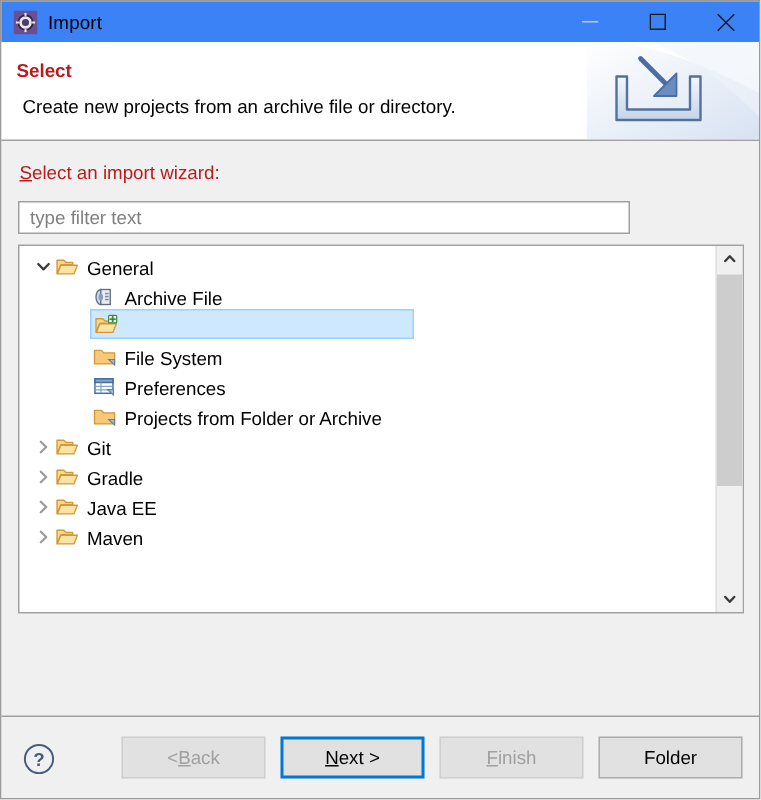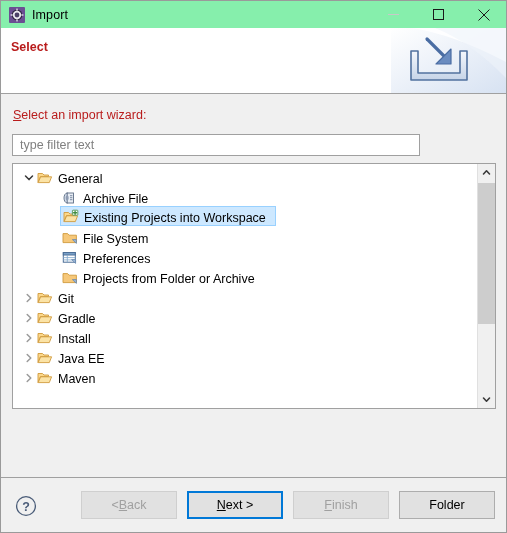--- a/index.html
+++ b/index.html
@@ -25,21 +25,21 @@
     background: #f0f0f0;
     border: 1px solid #9a9a9a;
     box-sizing: border-box;
     display: flex;
     flex-direction: column;
   }
 
   
   .titlebar {
     height: 27px;
-    background: #86efac;
+    background: #3b82f6;
     display: flex;
     align-items: center;
     flex: 0 0 auto;
     position: relative;
   }
   .app-icon {
     width: 16px;
     height: 16px;
     margin-left: 8px;
     margin-right: 7px;
@@ -307,20 +307,21 @@
       <div class="win-btn close">
         <svg width="12" height="12" viewBox="0 0 12 12">
           <path d="M0.5 0.5 L11.5 11.5 M11.5 0.5 L0.5 11.5" stroke="#1a1a1a" stroke-width="1" fill="none"></path>
         </svg>
       </div>
     </div>
   </div>
 
   <div class="header">
     <div class="header-title">Select</div>
+    <div class="header-desc">Create new projects from an archive file or directory.</div>
     <div class="banner">
       <svg width="115" height="65" viewBox="0 0 115 65">
         <defs>
           <linearGradient id="bgGrad" x1="0" y1="0" x2="1" y2="1">
             <stop offset="0%" stop-color="#ffffff"></stop>
             <stop offset="100%" stop-color="#d7e2f2"></stop>
           </linearGradient>
           <linearGradient id="trayGrad" x1="0" y1="0" x2="0" y2="1">
             <stop offset="0%" stop-color="#f4f7fc"></stop>
             <stop offset="100%" stop-color="#c6d4e8"></stop>
@@ -382,21 +383,20 @@
           <span class="ico">
             <svg width="16" height="16" viewBox="0 0 16 16">
               <path d="M1 12.5 L1 3.5 L5.5 3.5 L7 5 L11.5 5 L11.5 6.5 L3.5 6.5 L1 12.5 Z" fill="#fcd88a" stroke="#d09a3c" stroke-width="0.9" stroke-linejoin="round"></path>
               <path d="M3.6 6.8 L14.6 6.8 L12.3 12.6 L1.2 12.6 Z" fill="#fbe3a6" stroke="#d09a3c" stroke-width="0.9" stroke-linejoin="round"></path>
               <g>
                 <rect x="9.4" y="1.2" width="5.4" height="5" rx="0.6" fill="#ffffff" stroke="#3d8b40" stroke-width="0.8"></rect>
                 <path d="M12.1 2.2 L12.1 5.3 M10.6 3.75 L13.6 3.75" stroke="#3d8b40" stroke-width="1.3" stroke-linecap="round"></path>
               </g>
             </svg>
           </span>
-          <span class="lbl">Existing Projects into Workspace</span>
         </div>
 
         <div class="row indent-leaf">
           <span class="ico">
             <svg width="16" height="16" viewBox="0 0 16 16">
               <path d="M1 12.6 L1 3.6 L5.6 3.6 L7.1 5.2 L14.4 5.2 L14.4 12.6 Z" fill="#f6c87a" stroke="#d09a3c" stroke-width="0.9" stroke-linejoin="round"></path>
               <path d="M10.4 9.6 L14.4 9.6 L14.4 13.4 Z" fill="#9db8d8" stroke="#5d7fa8" stroke-width="0.7"></path>
             </svg>
           </span>
           <span class="lbl">File System</span>
@@ -448,34 +448,20 @@
           </span>
           <span class="ico">
             <svg width="16" height="16" viewBox="0 0 16 16">
               <path d="M1 12.5 L1 3.5 L5.5 3.5 L7 5 L11.5 5 L11.5 6.5 L3.5 6.5 L1 12.5 Z" fill="#fcd88a" stroke="#d09a3c" stroke-width="0.9" stroke-linejoin="round"></path>
               <path d="M3.6 6.8 L14.6 6.8 L12.3 12.6 L1.2 12.6 Z" fill="#fbe3a6" stroke="#d09a3c" stroke-width="0.9" stroke-linejoin="round"></path>
             </svg>
           </span>
           <span class="lbl">Gradle</span>
         </div>
 
-        <div class="row indent-cat">
-          <span class="twisty">
-            <svg width="10" height="10" viewBox="0 0 10 10">
-                <path d="M3.2 1.5 L6.8 5 L3.2 8.5" stroke="#9a9a9a" stroke-width="1.5" fill="none" stroke-linecap="round" stroke-linejoin="round"></path>
-              </svg>
-          </span>
-          <span class="ico">
-            <svg width="16" height="16" viewBox="0 0 16 16">
-              <path d="M1 12.5 L1 3.5 L5.5 3.5 L7 5 L11.5 5 L11.5 6.5 L3.5 6.5 L1 12.5 Z" fill="#fcd88a" stroke="#d09a3c" stroke-width="0.9" stroke-linejoin="round"></path>
-              <path d="M3.6 6.8 L14.6 6.8 L12.3 12.6 L1.2 12.6 Z" fill="#fbe3a6" stroke="#d09a3c" stroke-width="0.9" stroke-linejoin="round"></path>
-            </svg>
-          </span>
-          <span class="lbl">Install</span>
-        </div>
 
         <div class="row indent-cat">
           <span class="twisty">
             <svg width="10" height="10" viewBox="0 0 10 10">
                 <path d="M3.2 1.5 L6.8 5 L3.2 8.5" stroke="#9a9a9a" stroke-width="1.5" fill="none" stroke-linecap="round" stroke-linejoin="round"></path>
               </svg>
           </span>
           <span class="ico">
             <svg width="16" height="16" viewBox="0 0 16 16">
               <path d="M1 12.5 L1 3.5 L5.5 3.5 L7 5 L11.5 5 L11.5 6.5 L3.5 6.5 L1 12.5 Z" fill="#fcd88a" stroke="#d09a3c" stroke-width="0.9" stroke-linejoin="round"></path>

